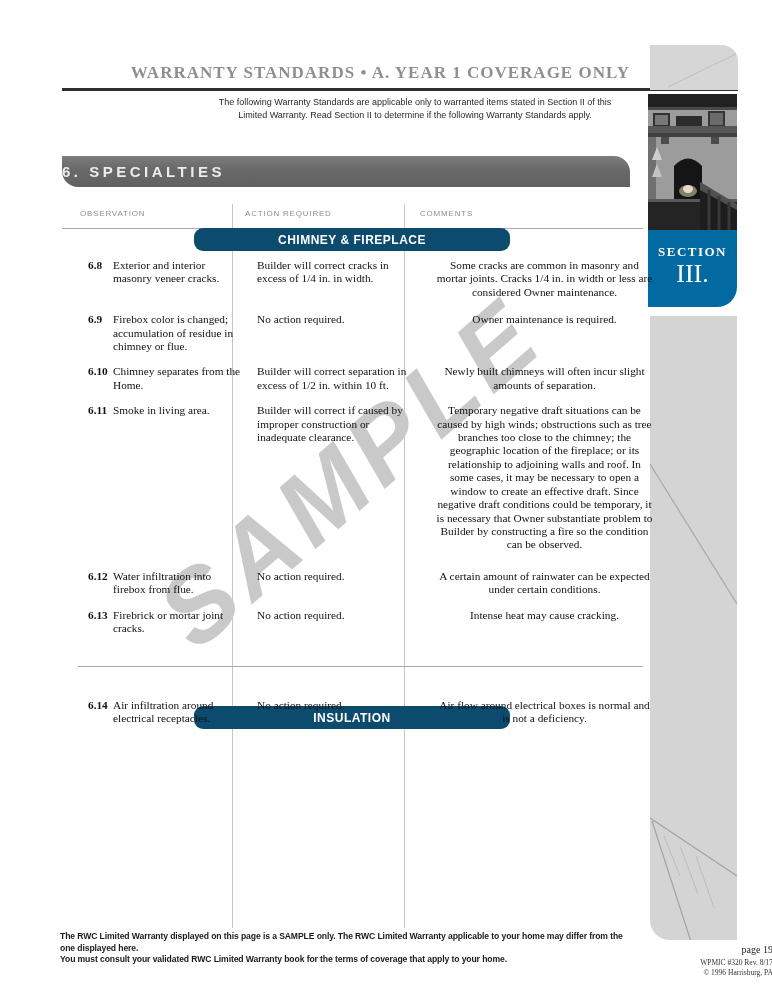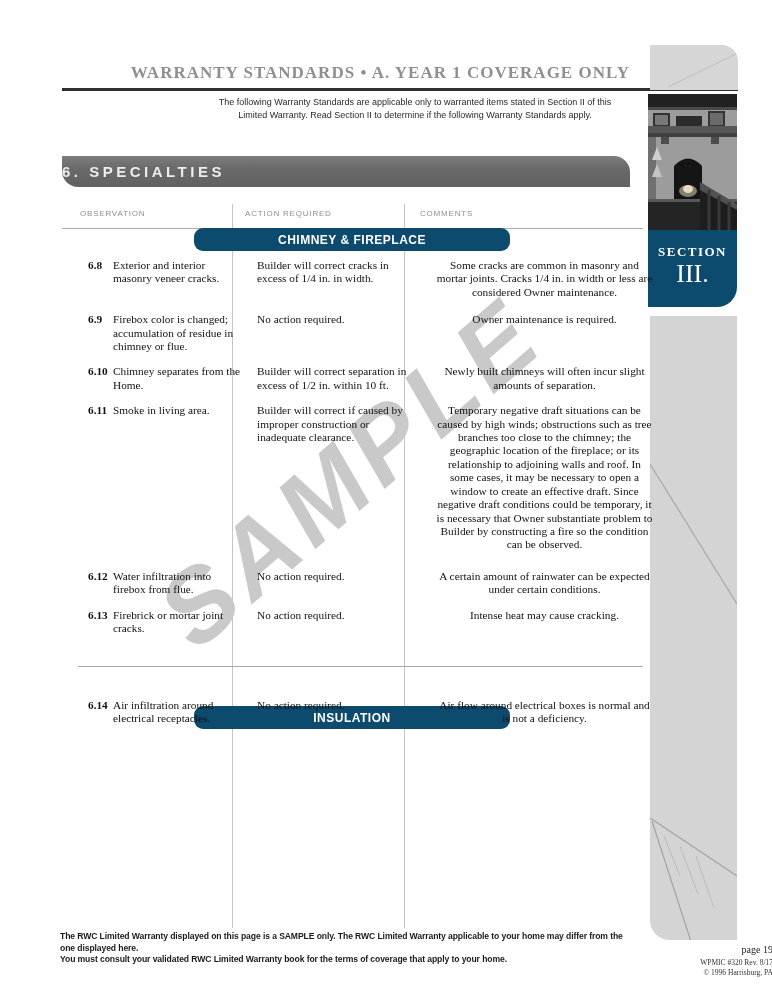--- a/index.html
+++ b/index.html
@@ -68,21 +68,21 @@
   .trow .com{flex:1 1 auto;margin-left:16px;text-align:center;}
   .trow div{font-size:11.3px;line-height:13.4px;color:#111;}
   .mb14{margin-bottom:14px;} .mb18{margin-bottom:18px;}
   
   .sb-topblock{
     position:absolute;left:650px;top:45px;width:88px;height:45px;
     background:#d6d6d6;border-radius:0 16px 0 0;overflow:hidden;
   }
   .sb-photo{position:absolute;left:648px;top:94px;width:89px;height:136px;display:block;}
   .sb-section{
-    position:absolute;left:648px;top:230px;width:89px;height:77px;background:#0c4a6e;
+    position:absolute;left:648px;top:230px;width:89px;height:77px;background:#0369a1;
     border-radius:0 0 20px 0;color:#ffffff;text-align:center;
     font-family:"Liberation Serif", serif;
   }
   .sb-section .lbl{margin-top:14px;font-weight:700;font-size:13px;letter-spacing:1.5px;}
   .sb-section .numeral{font-size:26px;line-height:28px;}
   .sb-strip{
     position:absolute;left:650px;top:316px;width:87px;height:624px;
     background:#d4d4d4;border-radius:0 0 0 20px;overflow:hidden;
   }
   

